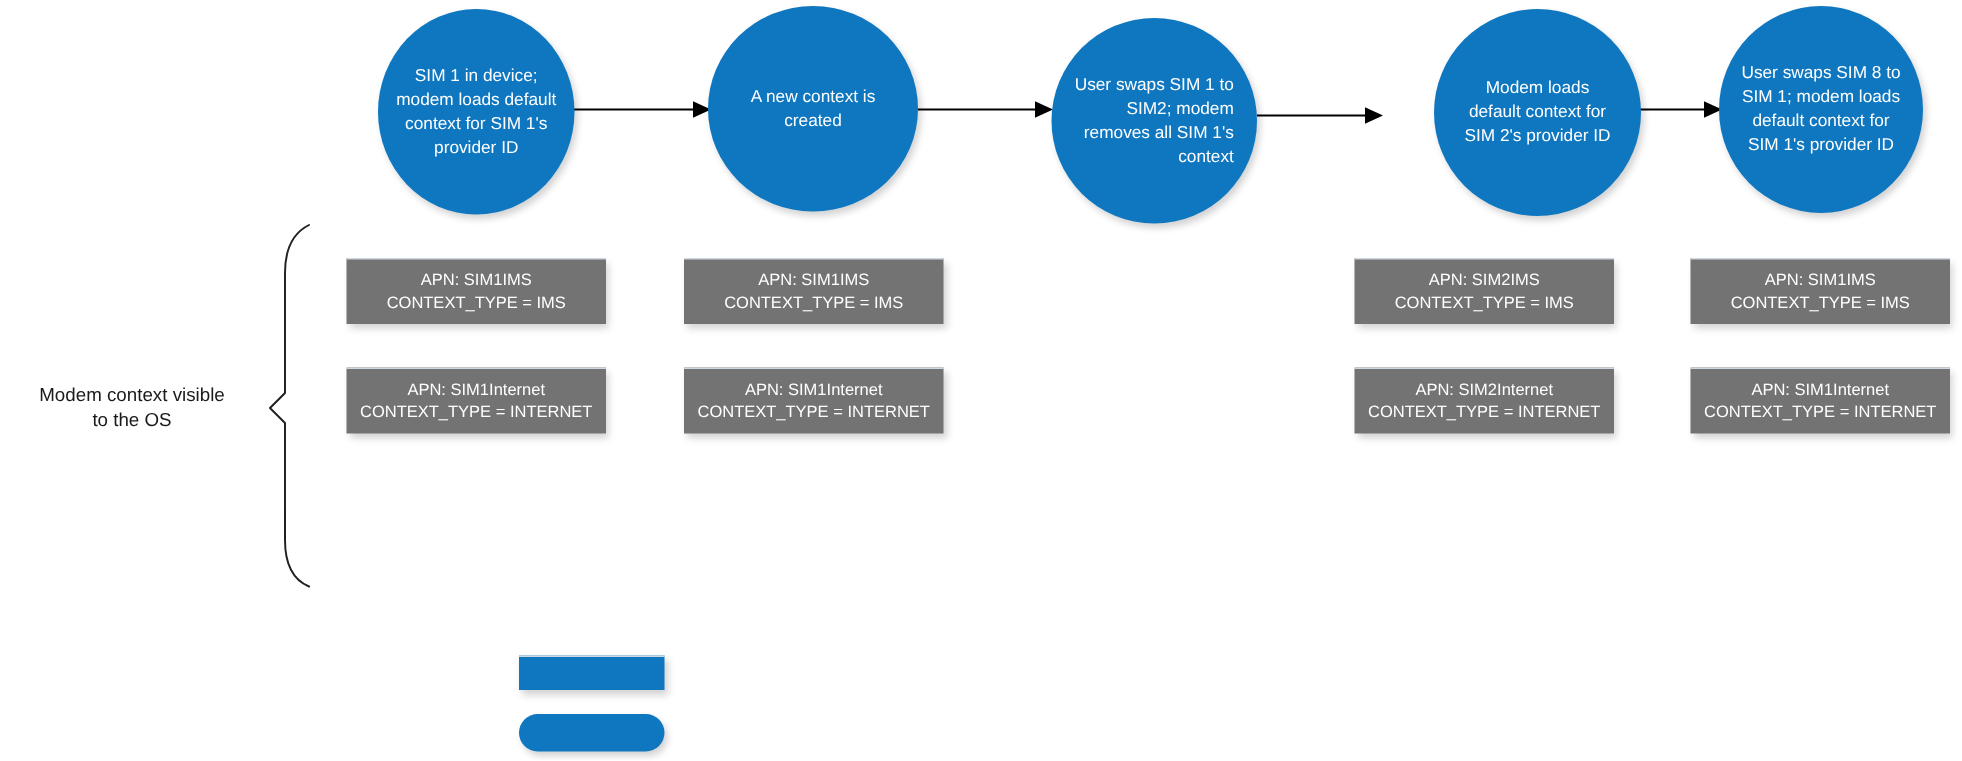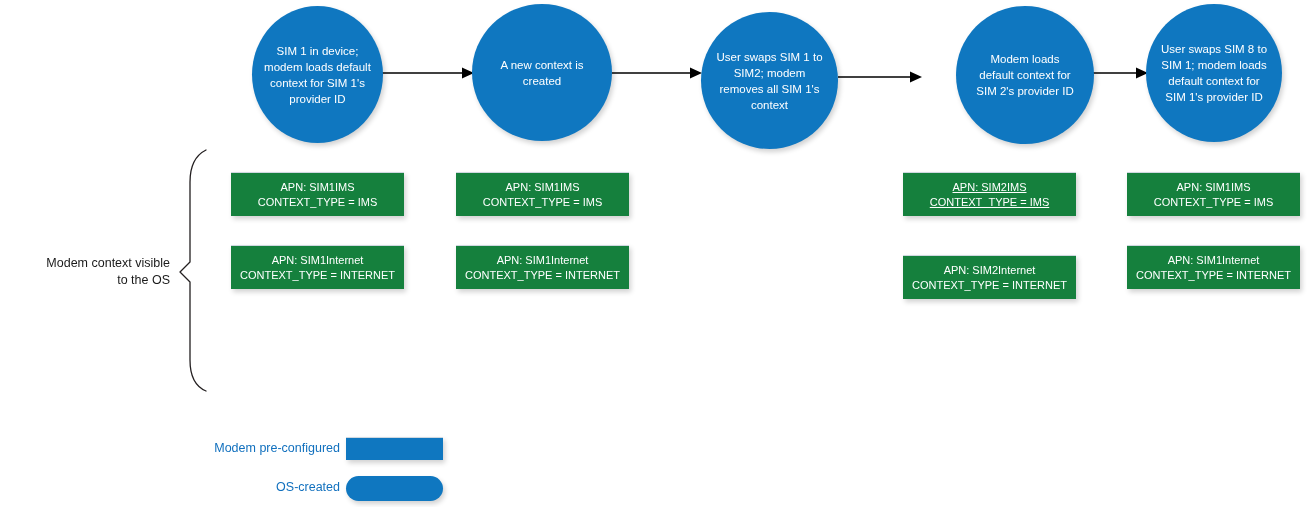--- a/index.html
+++ b/index.html
@@ -32,21 +32,21 @@
     font-size: 11.5px;
     line-height: 16px;
     box-sizing: border-box;
     padding: 6px 10px;
     white-space: pre-line;
   }
 
   
   .ctx-box {
     position: absolute;
-    background: #15803d;
+    background: #737373;
     border-top: 1px solid #cfd8e0;
     box-shadow: 2px 3px 5px rgba(0,0,0,0.18);
     display: flex;
     align-items: center;
     justify-content: center;
     text-align: center;
     color: #ffffff;
     font-size: 11px;
     line-height: 15px;
     box-sizing: border-box;
@@ -123,21 +123,21 @@
   </svg>
 
   <div class="step-circle" style="left:252px; top:6px; width:131px; height:137px;">SIM 1 in device;
 modem loads default
 context for SIM 1's
 provider ID</div>
 
   <div class="step-circle" style="left:472px; top:4px; width:140px; height:137px;">A new context is
 created</div>
 
-  <div class="step-circle" style="left:701px; top:12px; width:137px; height:137px;">User swaps SIM 1 to
+  <div class="step-circle" style="left:701px; top:12px; width:137px; height:137px;text-align:right;">User swaps SIM 1 to
 SIM2; modem
 removes all SIM 1's
 context</div>
 
   <div class="step-circle" style="left:956px; top:6px; width:138px; height:138px;">Modem loads
 default context for
 SIM 2's provider ID</div>
 
   <div class="step-circle" style="left:1146px; top:4px; width:136px; height:138px;">User swaps SIM 8 to
 SIM 1; modem loads
@@ -147,36 +147,34 @@
   <div class="ctx-box" style="left:231px; top:172px; width:173px; height:44px;">APN: SIM1IMS
 CONTEXT_TYPE = IMS</div>
   <div class="ctx-box" style="left:231px; top:245px; width:173px; height:44px;">APN: SIM1Internet
 CONTEXT_TYPE = INTERNET</div>
 
   <div class="ctx-box" style="left:456px; top:172px; width:173px; height:44px;">APN: SIM1IMS
 CONTEXT_TYPE = IMS</div>
   <div class="ctx-box" style="left:456px; top:245px; width:173px; height:44px;">APN: SIM1Internet
 CONTEXT_TYPE = INTERNET</div>
 
-  <div class="ctx-box" style="left:903px; top:172px; width:173px; height:44px;text-decoration:underline;">APN: SIM2IMS
+  <div class="ctx-box" style="left:903px; top:172px; width:173px; height:44px;">APN: SIM2IMS
 CONTEXT_TYPE = IMS</div>
-  <div class="ctx-box" style="left:903px; top:255px; width:173px; height:44px;">APN: SIM2Internet
+  <div class="ctx-box" style="left:903px; top:245px; width:173px; height:44px;">APN: SIM2Internet
 CONTEXT_TYPE = INTERNET</div>
 
   <div class="ctx-box" style="left:1127px; top:172px; width:173px; height:44px;">APN: SIM1IMS
 CONTEXT_TYPE = IMS</div>
   <div class="ctx-box" style="left:1127px; top:245px; width:173px; height:44px;">APN: SIM1Internet
 CONTEXT_TYPE = INTERNET</div>
 
   <svg class="bracket-svg" style="left:178px; top:148px; width:36px; height:245px;" viewBox="0 0 36 245">
     <path d="M28 2 C 16 8, 12 20, 12 34 L 12 114 L 2 124 L 12 134 L 12 212 C 12 226, 16 238, 28 243" fill="none" stroke="#231f20" stroke-width="1.3" stroke-linecap="round" stroke-linejoin="round"></path>
   </svg>
 
-  <div class="bracket-label" style="left:6px; top:255px; width:164px;text-align:right;">Modem context visible
+  <div class="bracket-label" style="left:6px; top:255px; width:164px;">Modem context visible
 to the OS</div>
 
-  <div class="legend-label" style="left:140px; top:441px; width:200px;">Modem pre-configured</div>
   <div class="legend-swatch square" style="left:346px; top:437px; width:97px; height:22px;"></div>
 
-  <div class="legend-label" style="left:140px; top:480px; width:200px;">OS-created</div>
   <div class="legend-swatch pill" style="left:346px; top:476px; width:97px; height:25px;"></div>
 
 </div>
 
 </body></html>

